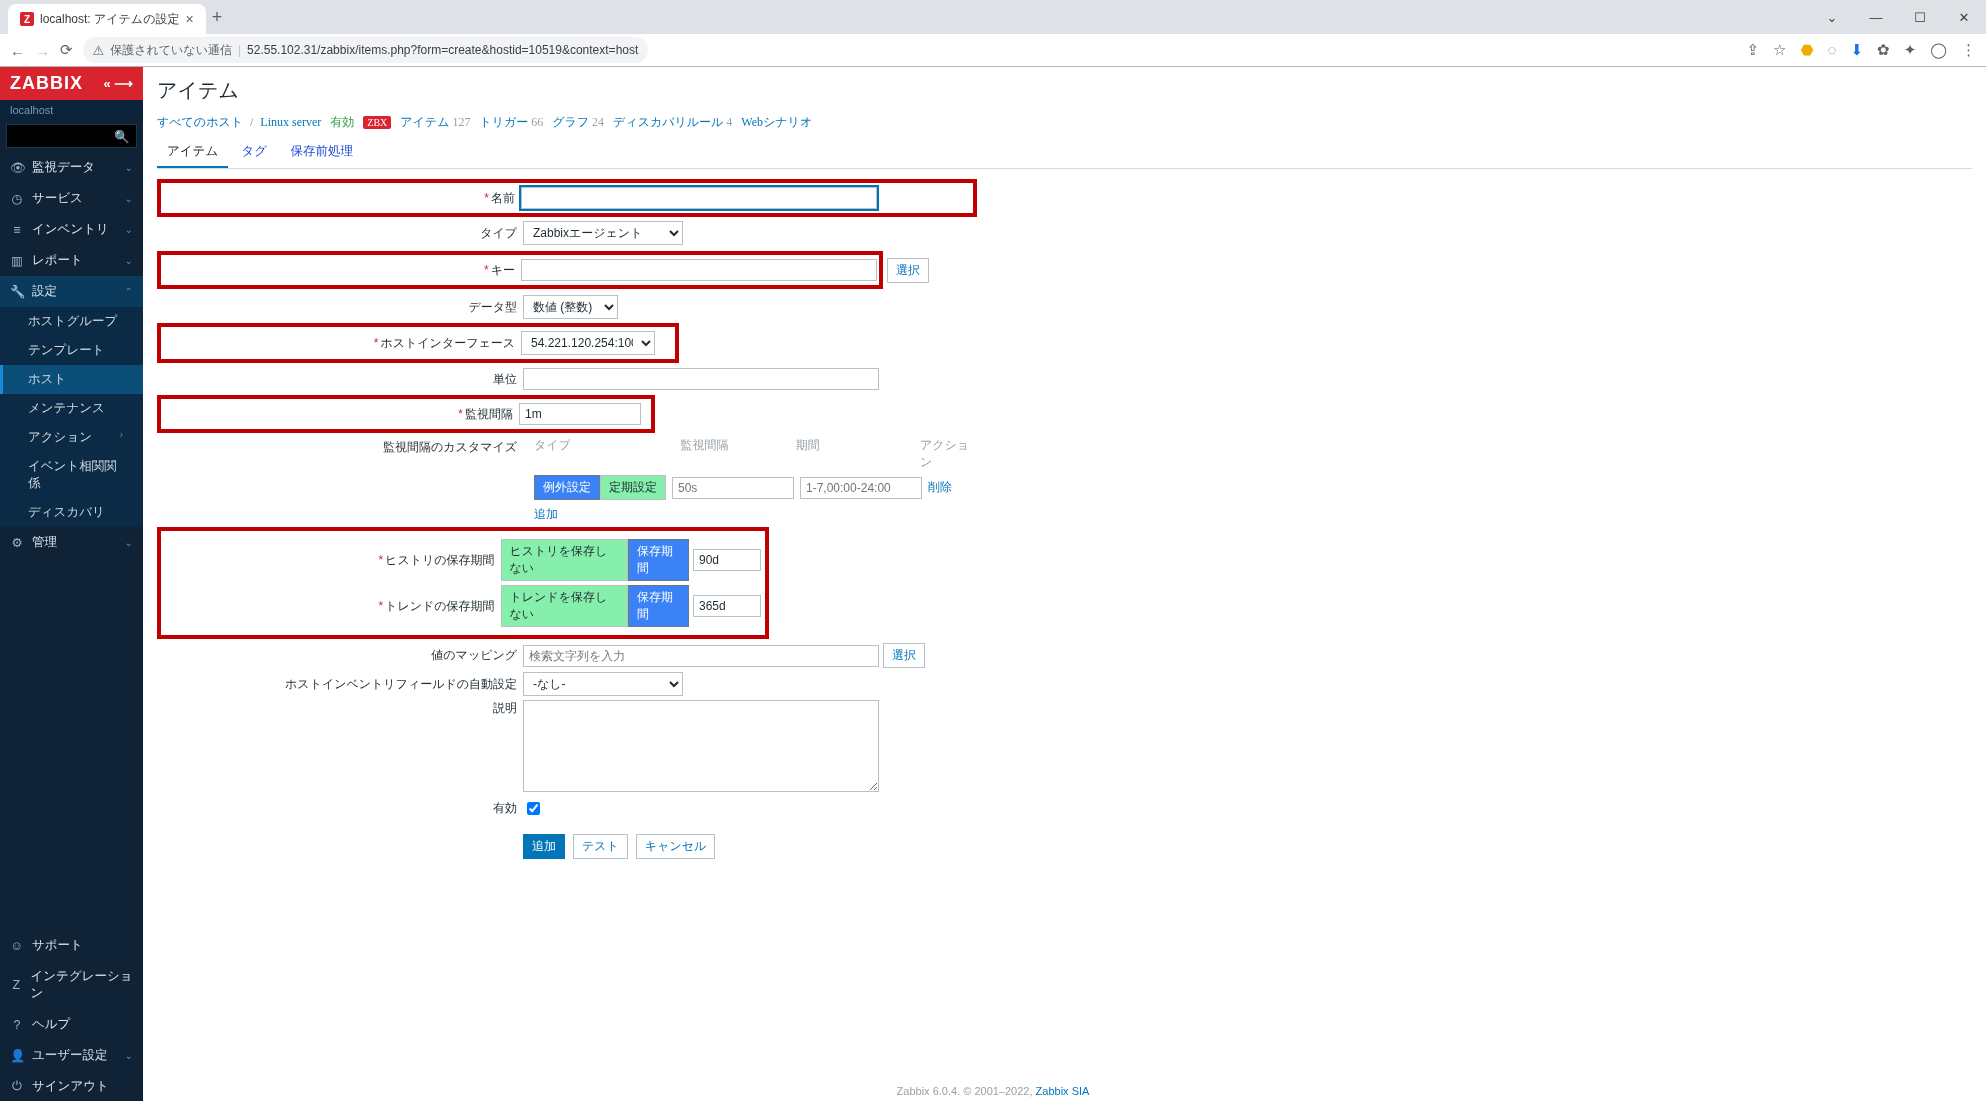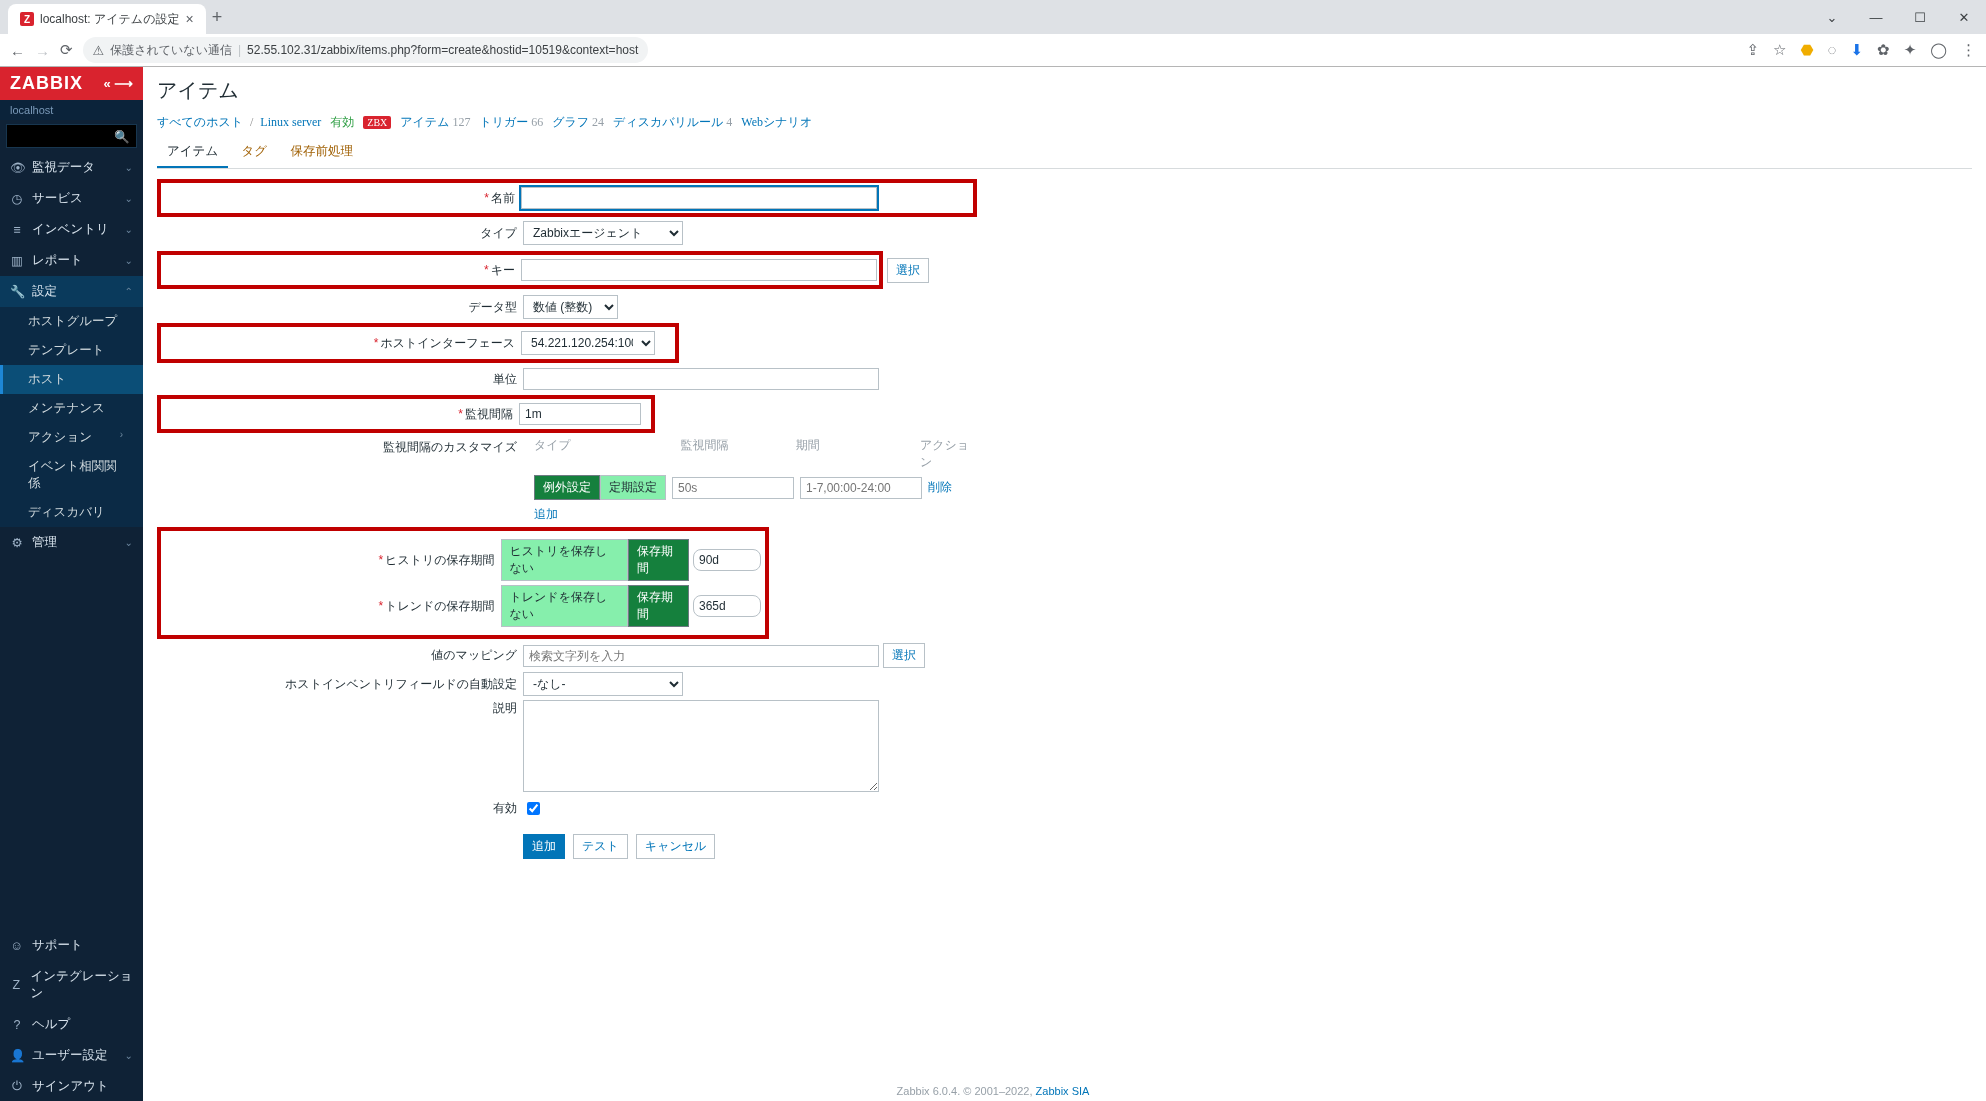--- a/index.html
+++ b/index.html
@@ -39,35 +39,35 @@
   .main{flex:1;padding:6px 14px 10px 14px;overflow:auto;}
   h1.page-title{font-size:20px;font-weight:normal;color:#1f2c33;margin:4px 0 10px 0;}
   .crumbs{font-size:12px;color:#0275b8;margin-bottom:6px;font-family:Liberation Serif, serif;}
   .crumbs a{color:#0275b8;text-decoration:none;}
   .crumbs .sep{color:#888;margin:0 4px;}
   .crumbs .enabled{color:#2f9e44;margin:0 6px;}
   .crumbs .zbx{background:#d9232e;color:#fff;padding:1px 4px;border-radius:2px;font-size:10px;margin-right:6px;}
   .crumbs .cur{color:#0275b8;}
   .crumbs .cnt{color:#97a0a8;}
   .tabs{border-bottom:1px solid #d7dbdd;margin-bottom:10px;}
-  .tabs span{display:inline-block;padding:6px 10px;font-size:12.5px;color:#a16207;cursor:pointer;}
+  .tabs span{display:inline-block;padding:6px 10px;font-size:12.5px;color:#1d4ed8;cursor:pointer;}
   .tabs span.active{color:#1f2c33;border-bottom:2px solid #0275b8;}
   
   .form{max-width:820px;}
   .row{display:flex;align-items:center;margin:4px 0;min-height:24px;}
   .lbl{width:360px;text-align:right;padding-right:6px;color:#1f2c33;}
   .lbl .req{color:#d9232e;margin-right:2px;}
   .fld{display:flex;align-items:center;gap:4px;}
   input[type=text],select,textarea{border:1px solid #b8c1c7;padding:3px 5px;font-family:inherit;font-size:12px;color:#1f2c33;background:#fff;}
-  .w-lg{width:344px;} .w-md{width:160px;} .w-sm{width:95px;} .w-xs{width:56px;border-radius:8px;}
+  .w-lg{width:344px;} .w-md{width:160px;} .w-sm{width:95px;} .w-xs{width:56px;}
   .btn{border:1px solid #b8c1c7;background:#fff;color:#0275b8;padding:3px 8px;font-size:12px;cursor:pointer;}
   .btn.primary{background:#0275b8;color:#fff;border-color:#0275b8;}
   .btn-grp{display:inline-flex;}
   .btn-grp .seg{border:1px solid #b8c1c7;padding:3px 8px;font-size:12px;cursor:pointer;background:#86efac;color:#1f2c33;}
-  .btn-grp .seg.on{background:#15803d;color:#fff;border-color:#6e7a82;}
+  .btn-grp .seg.on{background:#3b82f6;color:#fff;border-color:#6e7a82;}
   .hlbox{border:4px solid #c00000;padding:2px;margin:2px 0;}
   .subhead{display:flex;gap:50px;color:#97a0a8;font-size:12px;padding-left:0;}
   .link{color:#0275b8;cursor:pointer;}
   textarea{width:344px;height:84px;resize:both;}
   .footer-buttons{margin-top:10px;display:flex;gap:8px;}
   .app-footer{position:fixed;bottom:4px;left:50%;transform:translateX(-50%);color:#97a0a8;font-size:11px;}
   .app-footer a{color:#0275b8;text-decoration:none;}
   .icon{display:inline-block;width:14px;text-align:center;color:#9db2c7;}
 </style>
 </head>

